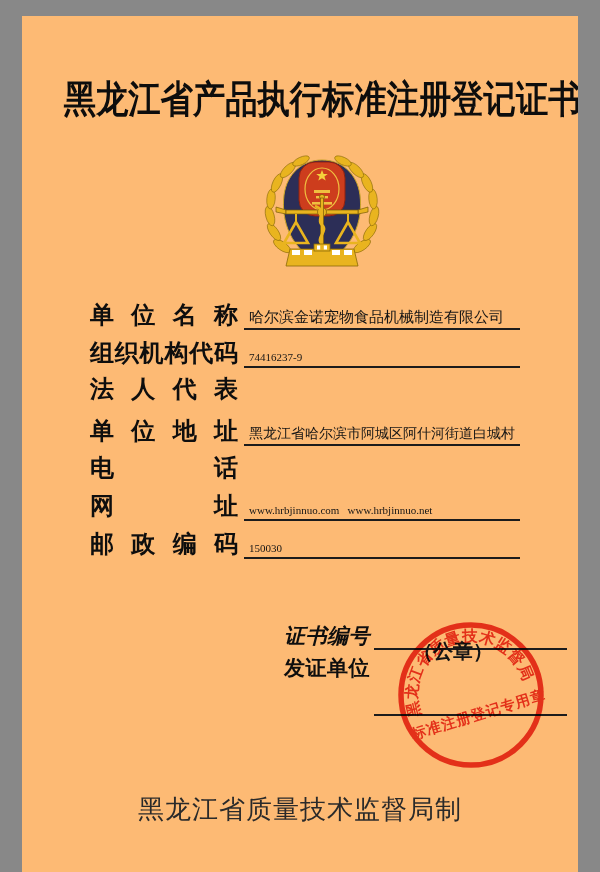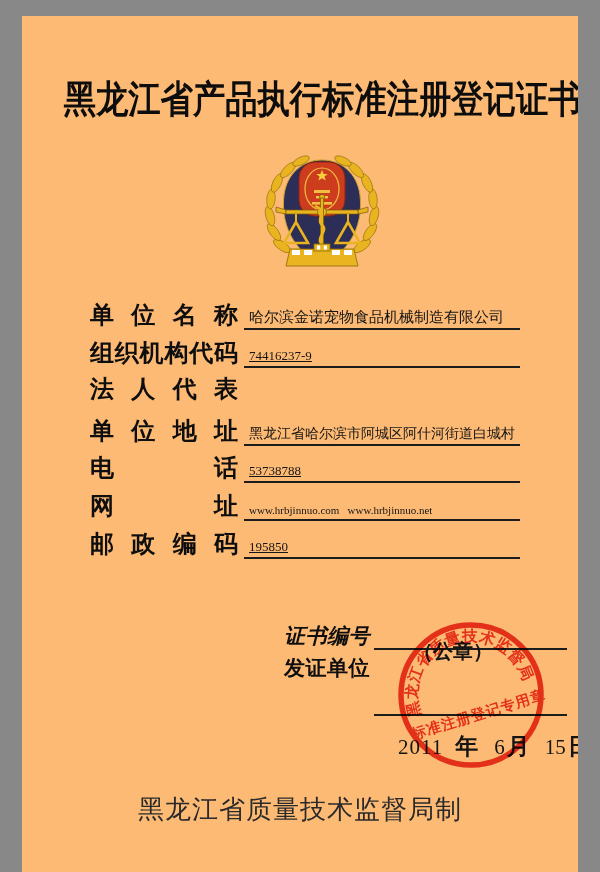--- a/index.html
+++ b/index.html
@@ -26,21 +26,21 @@
     width:148px; flex:none; display:flex; justify-content:space-between;
     font-family:"Liberation Sans","DejaVu Sans",sans-serif;
     font-weight:bold; font-size:24px; line-height:1; padding-bottom:3px; color:#0e0e0e;
   }
   .value-cell{
     flex:1; margin-left:6px; border-bottom:2px solid var(--ink);
     padding:0 0 2px 5px; font-size:15px; line-height:1.15; white-space:pre; color:#151515;
   }
   .row-1{top:280px}.row-2{top:318px}.row-3{top:354px}.row-4{top:396px}
   .row-5{top:433px}.row-6{top:471px}.row-7{top:509px}
-  .row-2 .value-cell,.row-5 .value-cell,.row-7 .value-cell{font-size:13px;text-decoration:underline;}
+  .row-2 .value-cell,.row-5 .value-cell,.row-7 .value-cell{font-size:11px;}
   .row-4 .value-cell{font-size:14px;}
   .row-6 .value-cell{font-size:11px;}
   
   .cert-label{
     position:absolute; left:262px;
     font-family:"Liberation Sans","DejaVu Sans",sans-serif;
     font-weight:bold; font-size:21px; letter-spacing:0.5px; color:#0e0e0e; line-height:1.1;
   }
   .cert-number-label{top:608px;font-style:italic;}
   .cert-issuer-label{top:640px;}
@@ -167,55 +167,46 @@
           <span>地</span>
           <span>址</span>
         </div>
       <div class="value-cell">黑龙江省哈尔滨市阿城区阿什河街道白城村</div>
     </div>
     <div class="field-row row-5">
       <div class="field-label">
           <span>电</span>
           <span>话</span>
         </div>
-      <div class="value-cell">53738788</div>
     </div>
     <div class="field-row row-6">
       <div class="field-label">
           <span>网</span>
           <span>址</span>
         </div>
       <div class="value-cell">www.hrbjinnuo.com   www.hrbjinnuo.net</div>
     </div>
     <div class="field-row row-7">
       <div class="field-label">
           <span>邮</span>
           <span>政</span>
           <span>编</span>
           <span>码</span>
         </div>
-      <div class="value-cell">195850</div>
+      <div class="value-cell">150030</div>
     </div>
   </div>
 
   <div class="cert-label cert-number-label">证书编号</div>
   <div class="cert-line cert-number-line"></div>
 
   <div class="cert-label cert-issuer-label">发证单位</div>
   <div class="seal-note">（公章）</div>
   <div class="cert-line cert-issuer-line"></div>
 
-  <div class="issue-date">
-    <span class="y">2011</span>
-    <span class="cjk sp-a">年</span>
-    <span class="sp-b">6</span>
-    <span class="cjk sp-c">月</span>
-    <span class="sp-d">15</span>
-    <span class="cjk sp-c">日</span>
-  </div>
 
   <svg class="stamp" width="170" height="160" viewBox="0 0 170 160">
     <defs>
       <path id="seal-arc" d="M 30.9 99.2 A 54 54 0 1 1 133.4 65.9" fill="none"></path>
     </defs>
     <circle cx="81" cy="79" r="70" fill="none" stroke="var(--stamp-red)" stroke-width="5.5"></circle>
     <text font-size="15.5" font-weight="bold" fill="var(--stamp-red)">
       <textPath href="#seal-arc" startOffset="0" textLength="176" lengthAdjust="spacing">黑龙江省质量技术监督局</textPath>
     </text>
     <text x="90" y="103" text-anchor="middle" font-size="14.5" font-weight="bold" letter-spacing="1" fill="var(--stamp-red)" transform="rotate(-17 90 103)">标准注册登记专用章</text>

